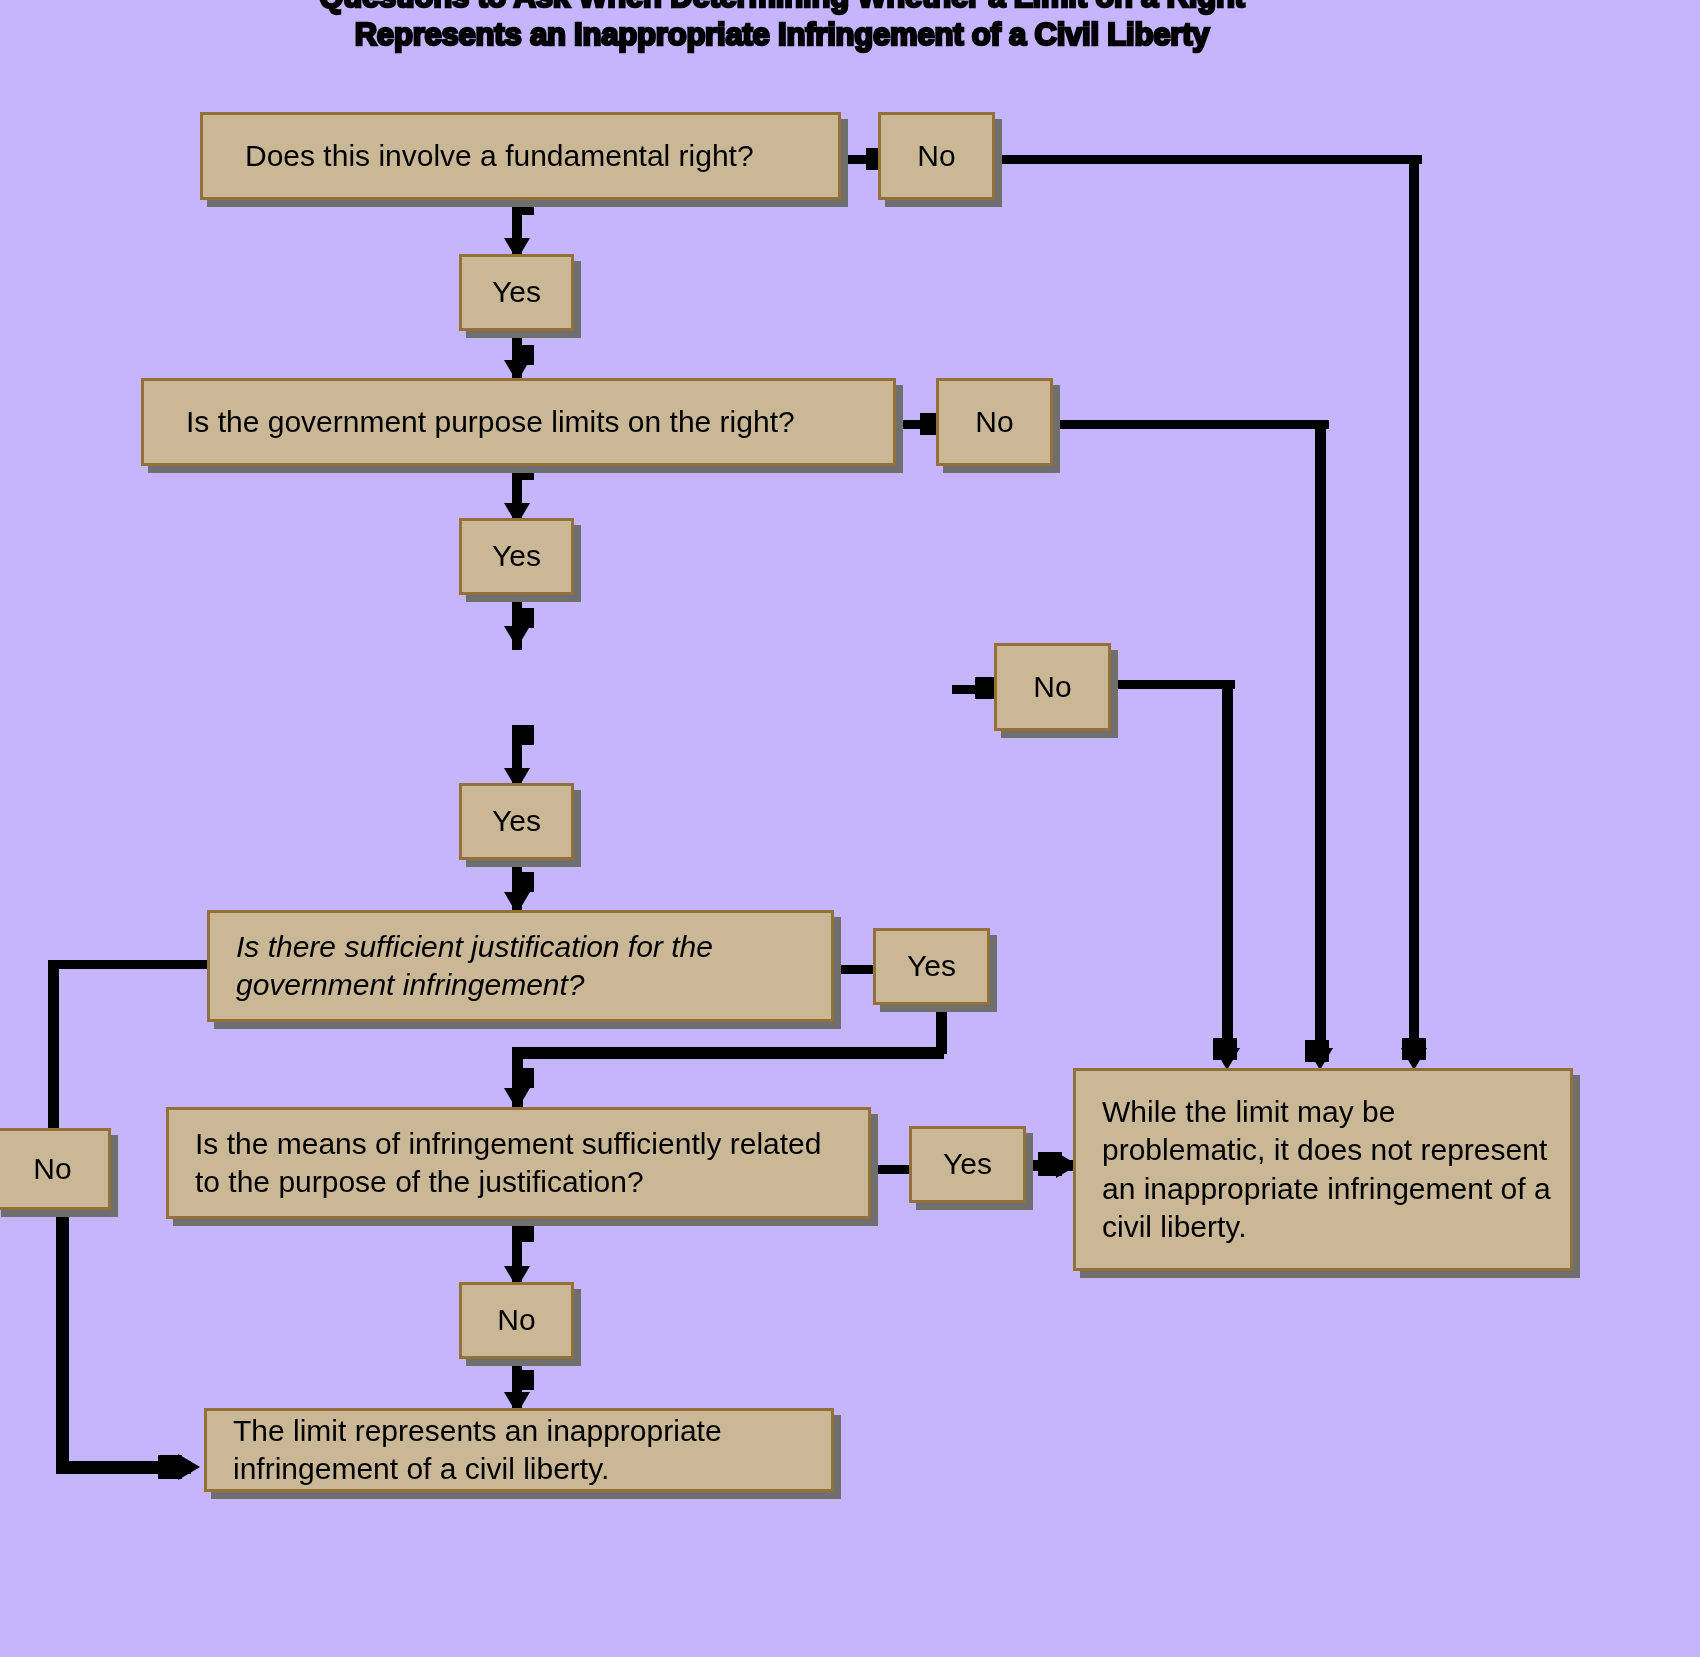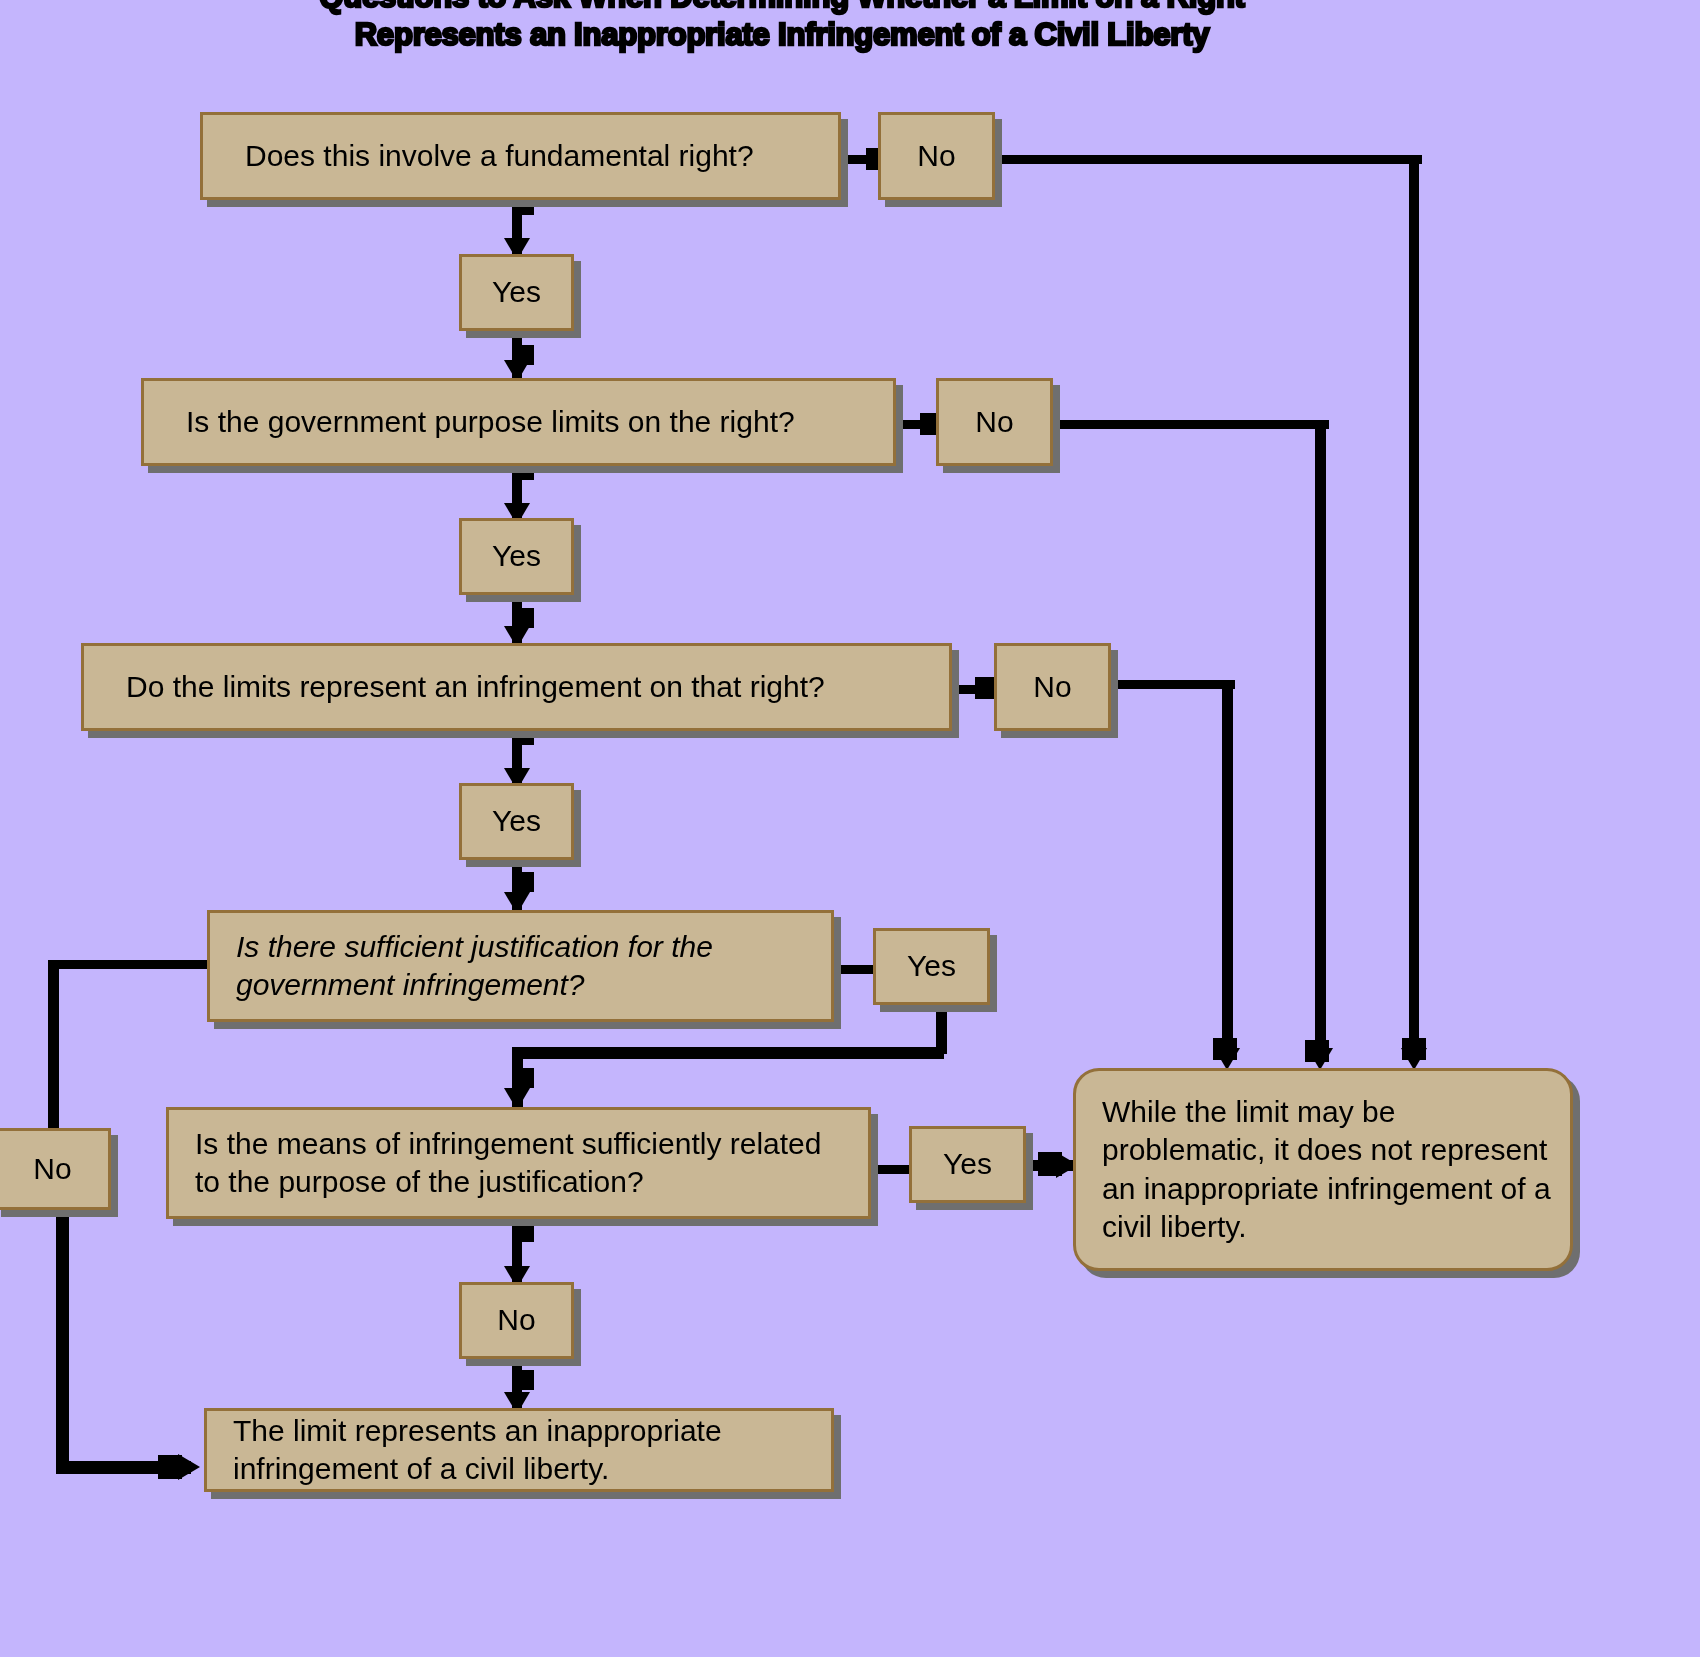--- a/index.html
+++ b/index.html
@@ -186,23 +186,20 @@
     <span>Is the government purpose limits on the right?</span>
   </div>
   <div class="node center" style="left:936px; top:378px; width:117px; height:88px;">
     <span>No</span>
   </div>
 
   <div class="node center" style="left:459px; top:518px; width:115px; height:77px;">
     <span>Yes</span>
   </div>
 
-  <div class="node padleft" style="left:81px; top:643px; width:871px; height:88px;">
-    <span>Do the limits represent an infringement on that right?</span>
-  </div>
   <div class="node center" style="left:994px; top:643px; width:117px; height:88px;">
     <span>No</span>
   </div>
 
   <div class="node center" style="left:459px; top:783px; width:115px; height:77px;">
     <span>Yes</span>
   </div>
 
   <div class="node padbox" style="left:207px; top:910px; width:627px; height:112px;font-style:italic;">
     <span>Is there sufficient justification for the government infringement?</span>
@@ -218,21 +215,21 @@
     <span>Is the means of infringement sufficiently related to the purpose of the justification?</span>
   </div>
   <div class="node center" style="left:909px; top:1126px; width:117px; height:77px;">
     <span>Yes</span>
   </div>
 
   <div class="node center" style="left:459px; top:1282px; width:115px; height:77px;">
     <span>No</span>
   </div>
 
-  <div class="node padbox" style="left:1073px; top:1068px; width:500px; height:203px; align-items:center;border-radius:26px;">
+  <div class="node padbox" style="left:1073px; top:1068px; width:500px; height:203px; align-items:center;">
     <span>While the limit may be problematic, it does not represent an inappropriate infringement of a civil liberty.</span>
   </div>
 
   <div class="node padbox" style="left:204px; top:1408px; width:630px; height:84px;">
     <span>The limit represents an inappropriate infringement of a civil liberty.</span>
   </div>
 
 </div>
 
 </body></html>

